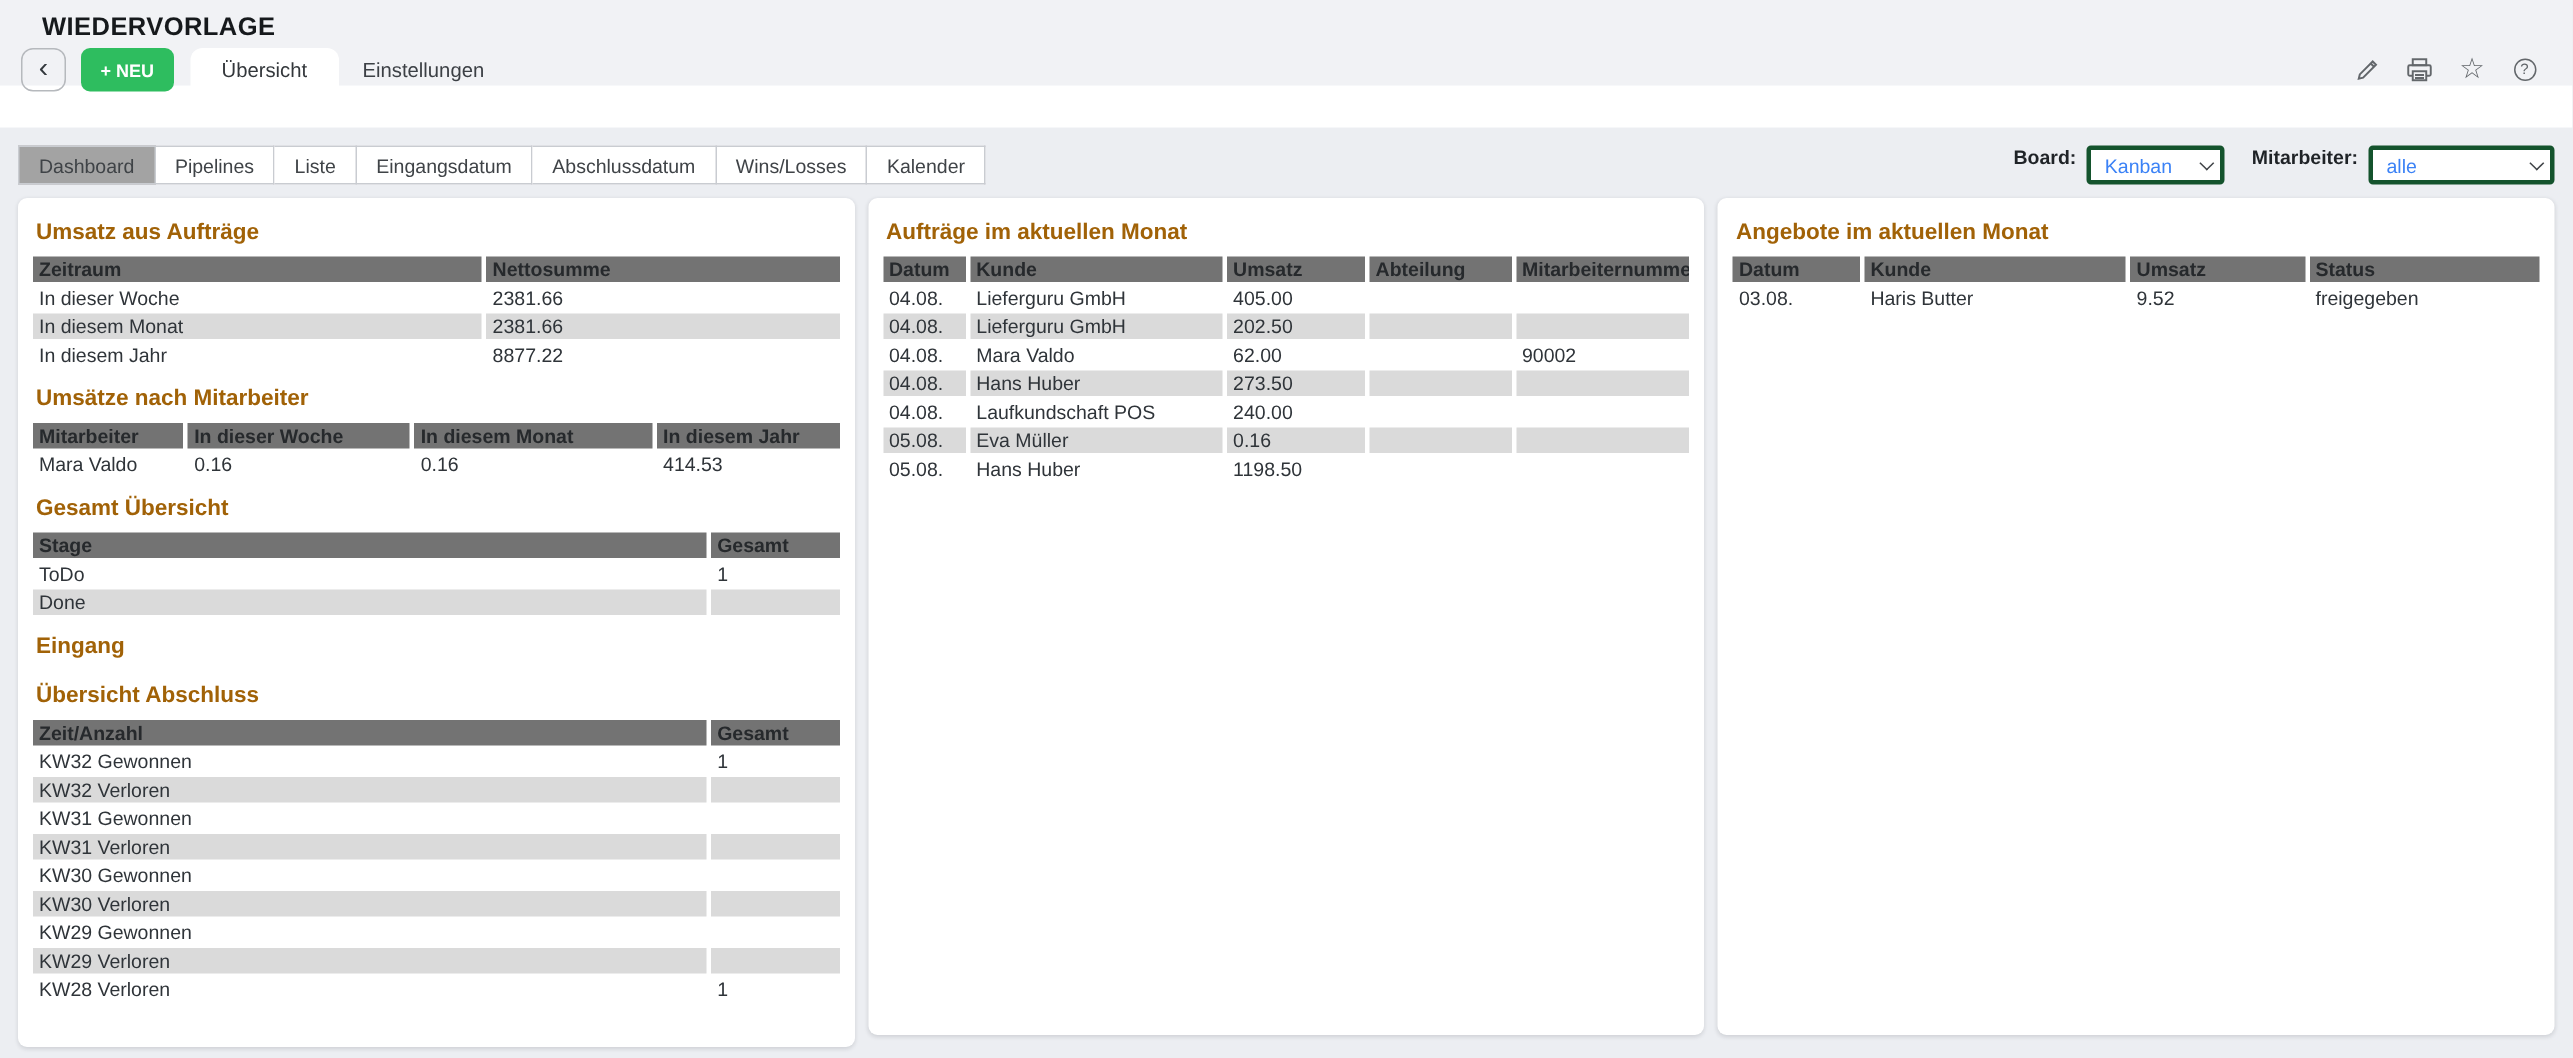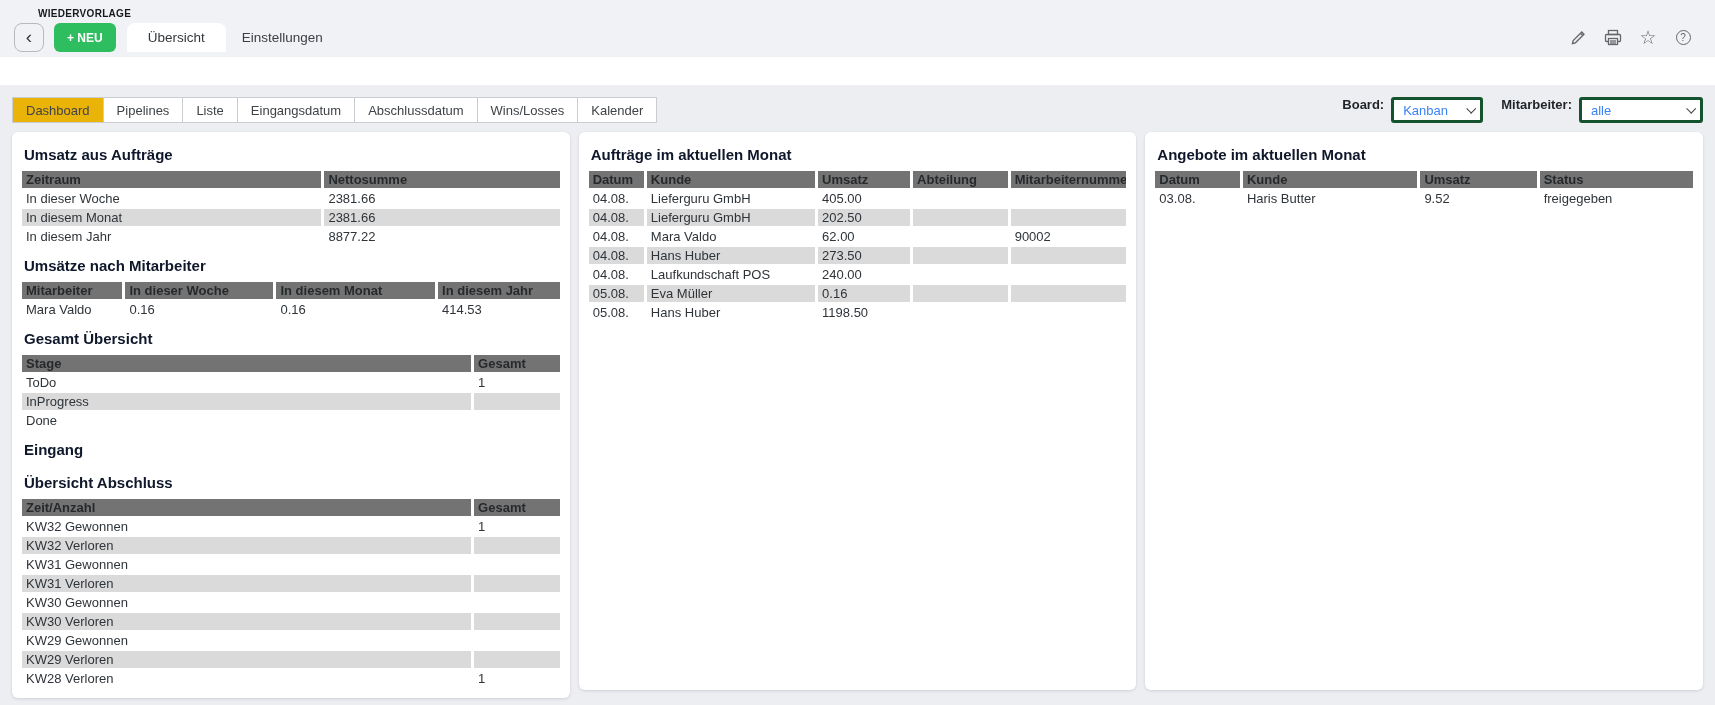--- a/index.html
+++ b/index.html
@@ -5,21 +5,21 @@
   * { box-sizing: border-box; }
   html,body { margin:0; padding:0; }
   body {
     width:1715px; height:705px; overflow:hidden;
     background:#eceef2;
     font-family:"Liberation Sans", sans-serif;
     color:#2f3439;
   }
   
   .header-zone { background:#f1f2f5; height:57px; padding:8px 14px 0 14px; }
-  .app-title { font-size:10px; font-weight:bold; color:#16191c; letter-spacing:.3px; margin-left:24px; }
+  .app-title { font-size:17px; font-weight:bold; color:#16191c; letter-spacing:.3px; margin-left:14px; }
   .header-row { display:flex; align-items:stretch; height:29px; margin-top:4px; }
   .back-btn {
     width:30px; border:1.5px solid #b6b9bd; border-radius:8px; background:transparent;
     display:flex; align-items:center; justify-content:center;
     font-size:19px; line-height:1; color:#33383d; cursor:pointer; padding:0 0 3px 0;
   }
   .new-btn {
     margin-left:10px; border:none; border-radius:6px; background:#2ebd5f; color:#fff;
     font-weight:bold; font-size:12px; padding:0 13px; cursor:pointer; font-family:inherit;
   }
@@ -41,21 +41,21 @@
   
   .content { padding-top:12px; }
   .view-toolbar { display:flex; align-items:center; padding:0 12px; height:26px; }
   .vtabs { display:flex; }
   .vtab {
     background:#fff; border:1px solid #c9ccd1; border-left-width:0; height:26px;
     padding:0 13px; font-size:13px; color:#3f4347; display:flex; align-items:center; cursor:pointer;
     font-family:inherit; white-space:nowrap;
   }
   .vtab:first-child { border-left-width:1px; }
-  .vtab.active { background:#eab308; }
+  .vtab.active { background:#a3a3a3; }
   .toolbar-right { margin-left:auto; display:flex; align-items:flex-start; }
   .tb-label { font-size:13px; font-weight:bold; color:#1f2327; margin:0 7px 0 18px; }
   .select-wrap { position:relative; display:inline-block; }
   .select-wrap select {
     appearance:none; -webkit-appearance:none;
     height:26px; border:3px solid #14532d; border-radius:3px; background:#fff;
     font-size:13px; color:#3b82f6; padding:0 24px 0 9px; font-family:inherit; cursor:pointer;
   }
   .sel-board select { width:92px; }
   .sel-emp select { width:124px; }
@@ -65,21 +65,21 @@
     transform:rotate(45deg) translateY(-1px);
   }
   
   .panels { display:flex; gap:9px; padding:9px 12px 0 12px; align-items:flex-start; }
   .panel {
     background:#fff; border-radius:6px; box-shadow:0 1px 3px rgba(30,35,40,.14);
     padding:6px 7px; flex:1 1 0; min-width:0;
   }
   .panel-left { height:566px; }
   .panel-mid, .panel-right { height:558px; }
-  .sec-title { color:#0f172a; font-size:15px; font-weight:bold; margin:10px 2px 6px 5px; }
+  .sec-title { color:#a16207; font-size:15px; font-weight:bold; margin:10px 2px 6px 5px; }
   .sec-title.first { margin-top:8px; }
   .sec-title.lone { margin-bottom:16px; }
   table.rep { width:100%; border-collapse:separate; border-spacing:3px 2px; table-layout:fixed; }
   table.rep th {
     background:#737373; text-align:left; font-weight:bold; font-size:13px; color:#26292c;
     padding:1px 4px; height:16px; white-space:nowrap; overflow:hidden;
   }
   table.rep td {
     font-size:13px; color:#2f3439; padding:1px 4px; height:15px;
     white-space:nowrap; overflow:hidden;
@@ -210,24 +210,20 @@
               <th style="width: 84%;">Stage</th>
               <th style="width: 16%;">Gesamt</th>
             </tr>
           </thead>
           <tbody>
             <tr>
               <td>ToDo</td>
               <td class="r">1</td>
             </tr>
             <tr>
-              <td>InProgress</td>
-              <td class="r"></td>
-            </tr>
-            <tr>
               <td>Done</td>
               <td class="r"></td>
             </tr>
           </tbody>
         </table>
 
       <div class="sec-title lone">Eingang</div>
 
       <div class="sec-title">Übersicht Abschluss</div>
       <table class="rep">

